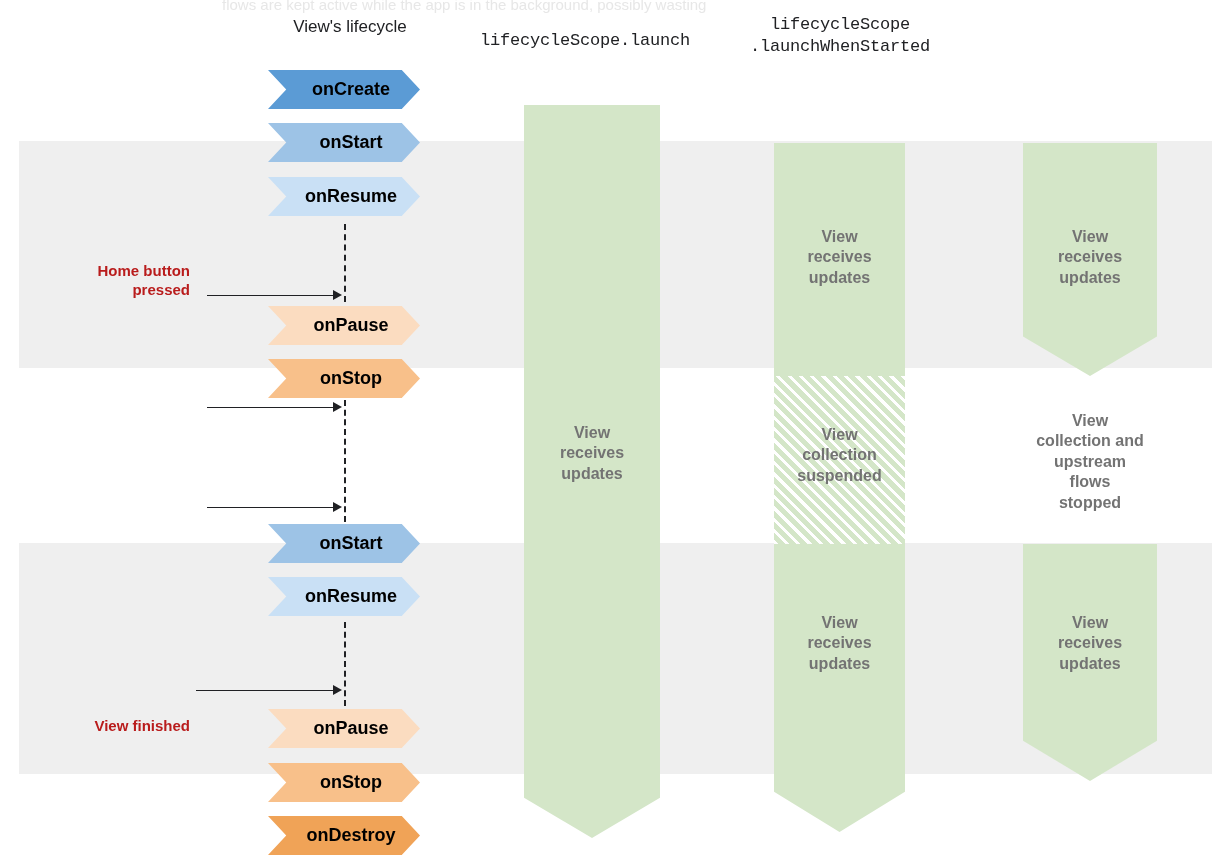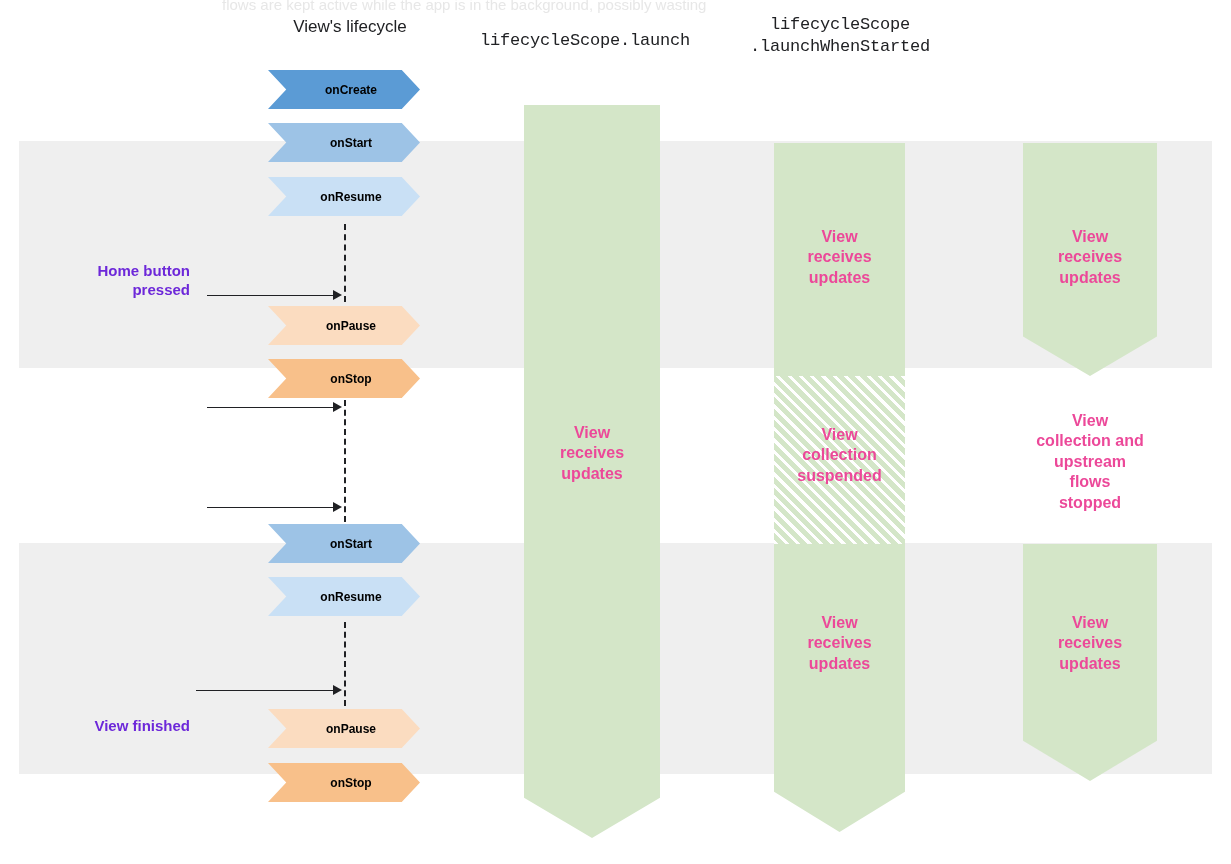--- a/index.html
+++ b/index.html
@@ -48,35 +48,35 @@
     letter-spacing: -0.2px;
   }
 
   
   .chevron {
     position: absolute;
     display: flex;
     align-items: center;
     justify-content: center;
     color: #000000;
-    font-size: 12px;
+    font-size: 18px;
     font-weight: bold;
     clip-path: polygon(0% 0%, 88% 0%, 100% 50%, 88% 100%, 0% 100%, 12% 50%);
     -webkit-clip-path: polygon(0% 0%, 88% 0%, 100% 50%, 88% 100%, 0% 100%, 12% 50%);
     padding-left: 14px;
     box-sizing: border-box;
   }
 
   
   .annot {
     position: absolute;
     text-align: right;
     font-size: 15px;
     font-weight: bold;
-    color: #6d28d9;
+    color: #b91c1c;
     line-height: 1.24;
     white-space: pre-line;
   }
   .arrow-line {
     position: absolute;
     height: 0;
     border-top: 1.6px solid #202124;
   }
   .arrow-head {
     position: absolute;
@@ -112,21 +112,21 @@
         rgba(255,255,255,0.85) 3px,
         #d4e6c8 3px,
         #d4e6c8 8px
       );
   }
   .flow-label {
     position: absolute;
     text-align: center;
     font-size: 16px;
     font-weight: bold;
-    color: #ec4899;
+    color: #737373;
     line-height: 1.28;
     white-space: pre-line;
   }
 
   
   .ghost {
     position: absolute;
     font-size: 15px;
     color: #e7e7e7;
     white-space: nowrap;
@@ -166,20 +166,23 @@
     <span>onStart</span>
   </div>
   <div class="chevron" style="left:268px; top:577px; width:152px; height:39px; background:#c9e0f5;">
     <span>onResume</span>
   </div>
   <div class="chevron" style="left:268px; top:709px; width:152px; height:39px; background:#fbdcc0;">
     <span>onPause</span>
   </div>
   <div class="chevron" style="left:268px; top:763px; width:152px; height:39px; background:#f8c08a;">
     <span>onStop</span>
+  </div>
+  <div class="chevron" style="left:268px; top:816px; width:152px; height:39px; background:#f0a357;">
+    <span>onDestroy</span>
   </div>
 
   <div class="dashed" style="left:344px; top:224px; height:78px;"></div>
   <div class="dashed" style="left:344px; top:400px; height:122px;"></div>
   <div class="dashed" style="left:344px; top:622px; height:84px;"></div>
 
   <div class="annot" style="left:60px; top:262px; width:130px;">Home button
 pressed</div>
   <div class="arrow-line" style="left:207px; top:295px; width:128px;"></div>
   <div class="arrow-head" style="left:333px; top:290px;"></div>

